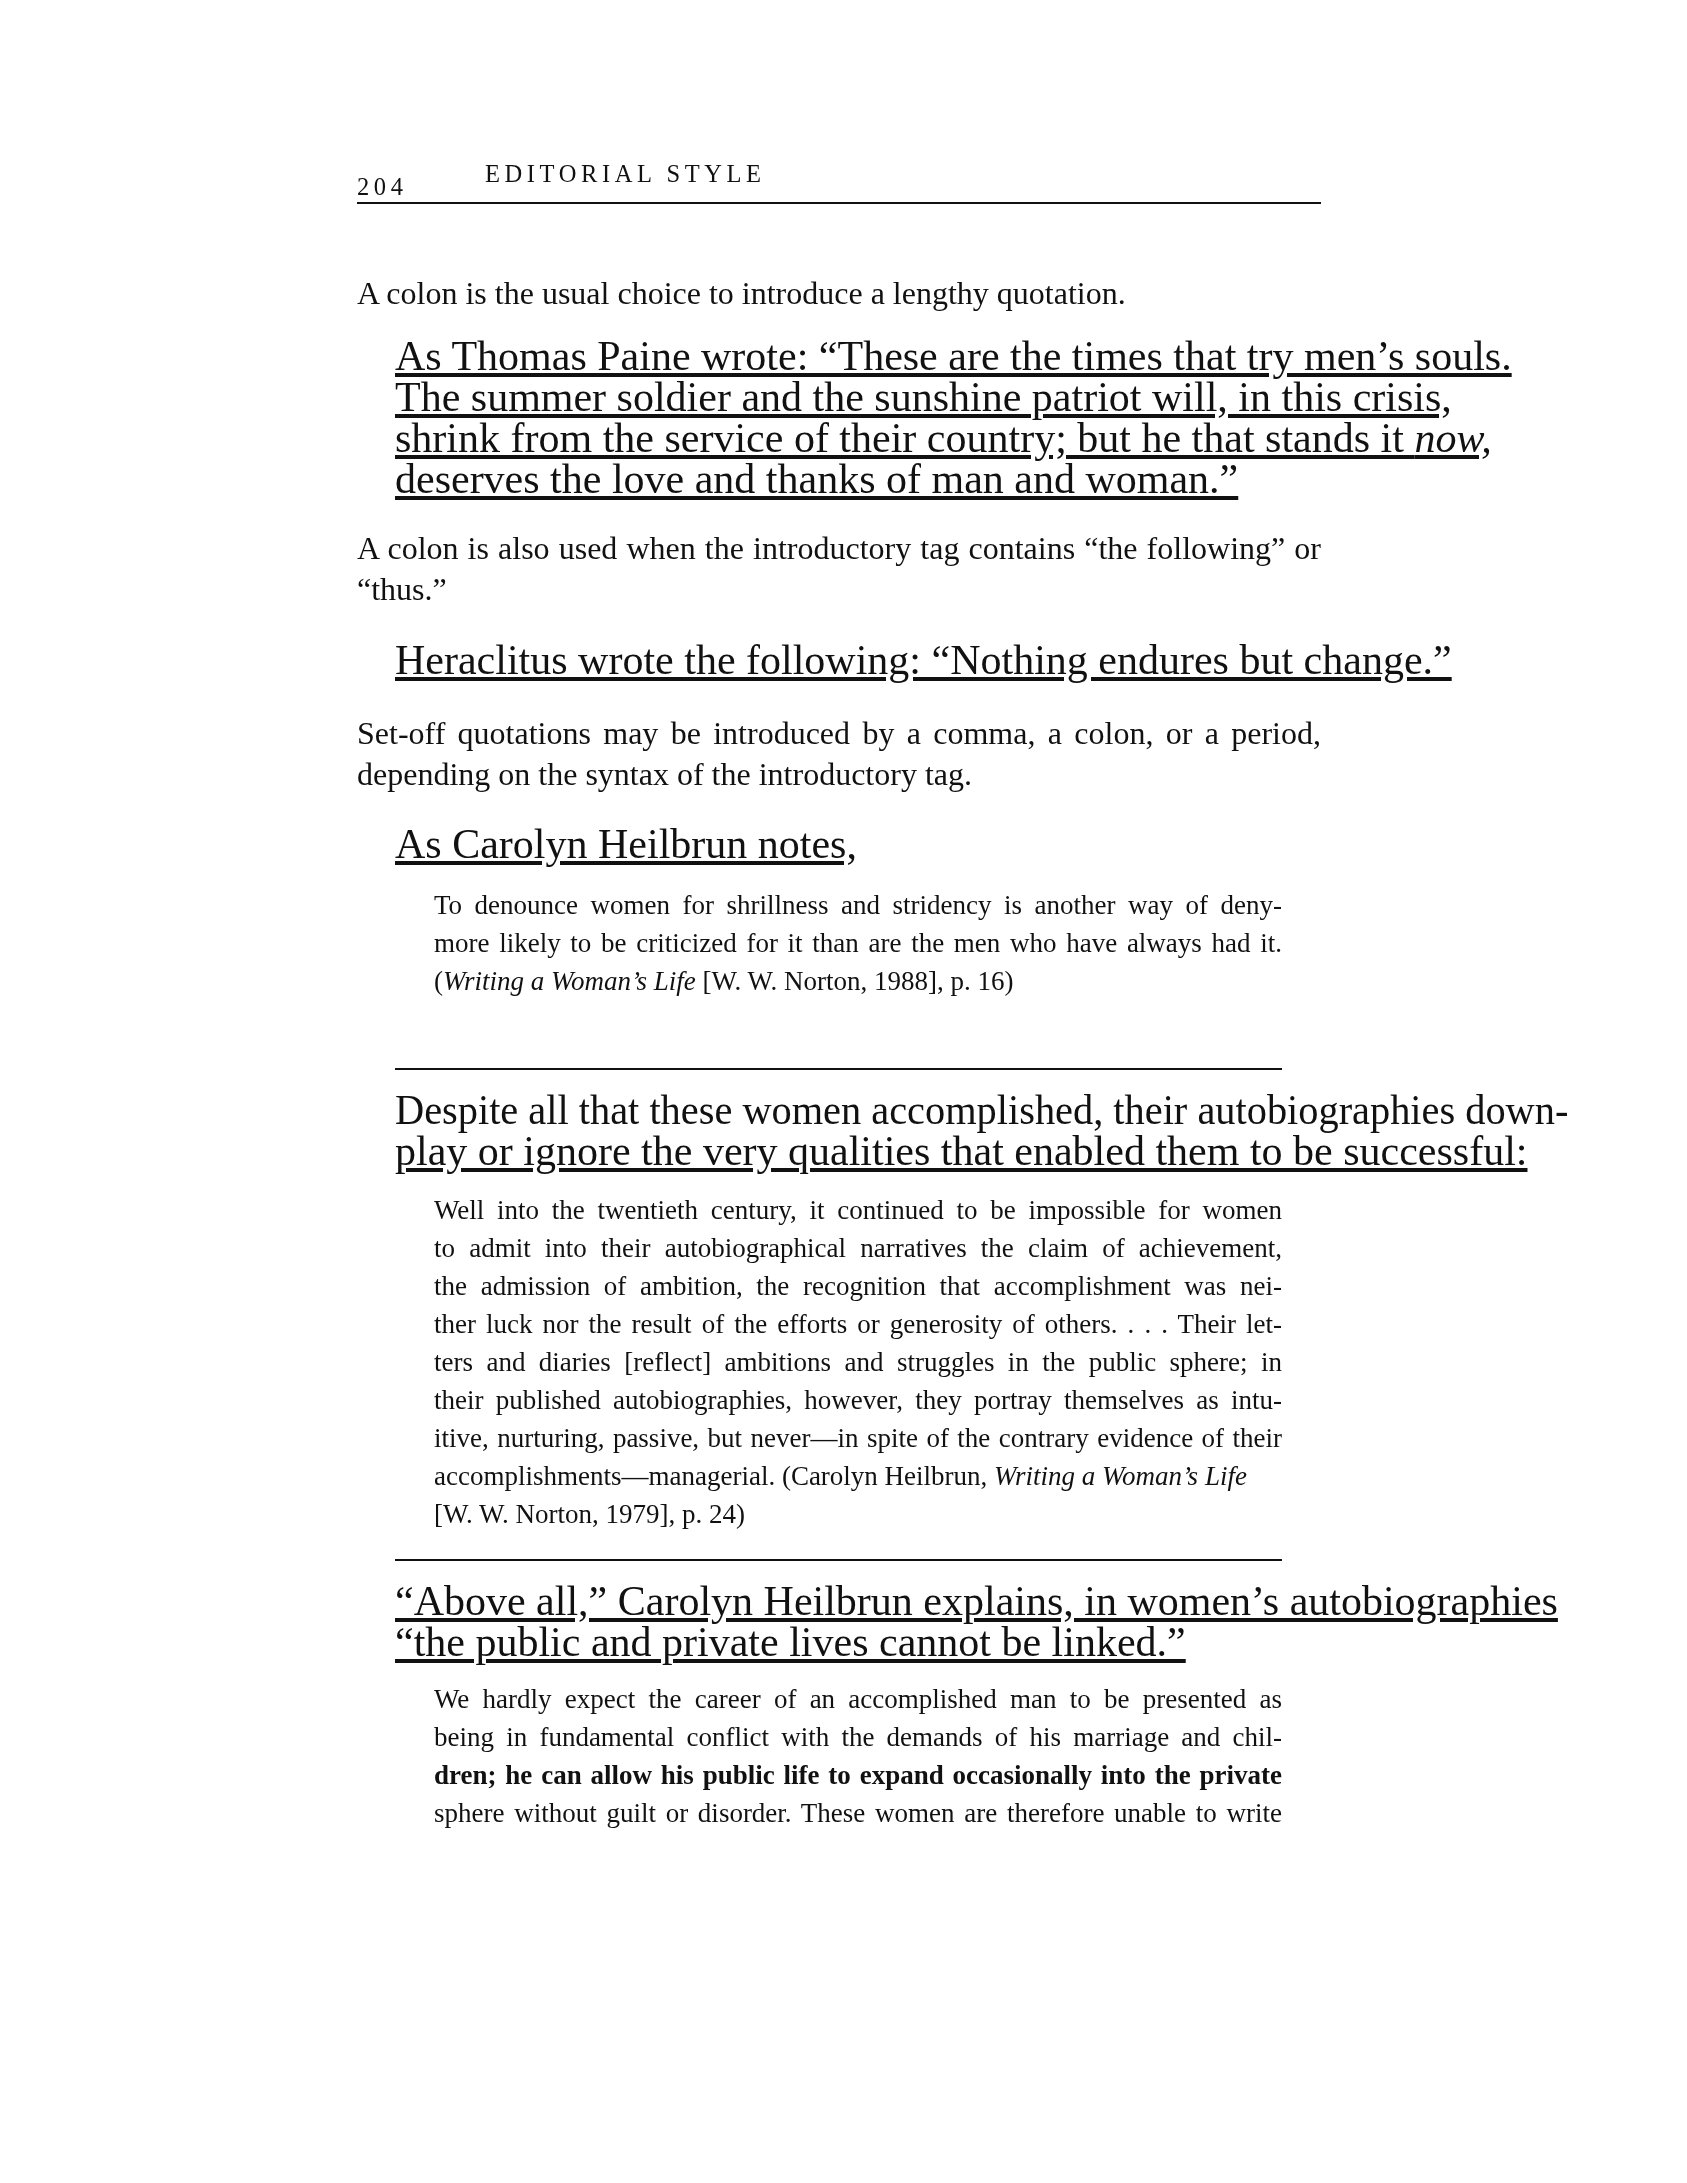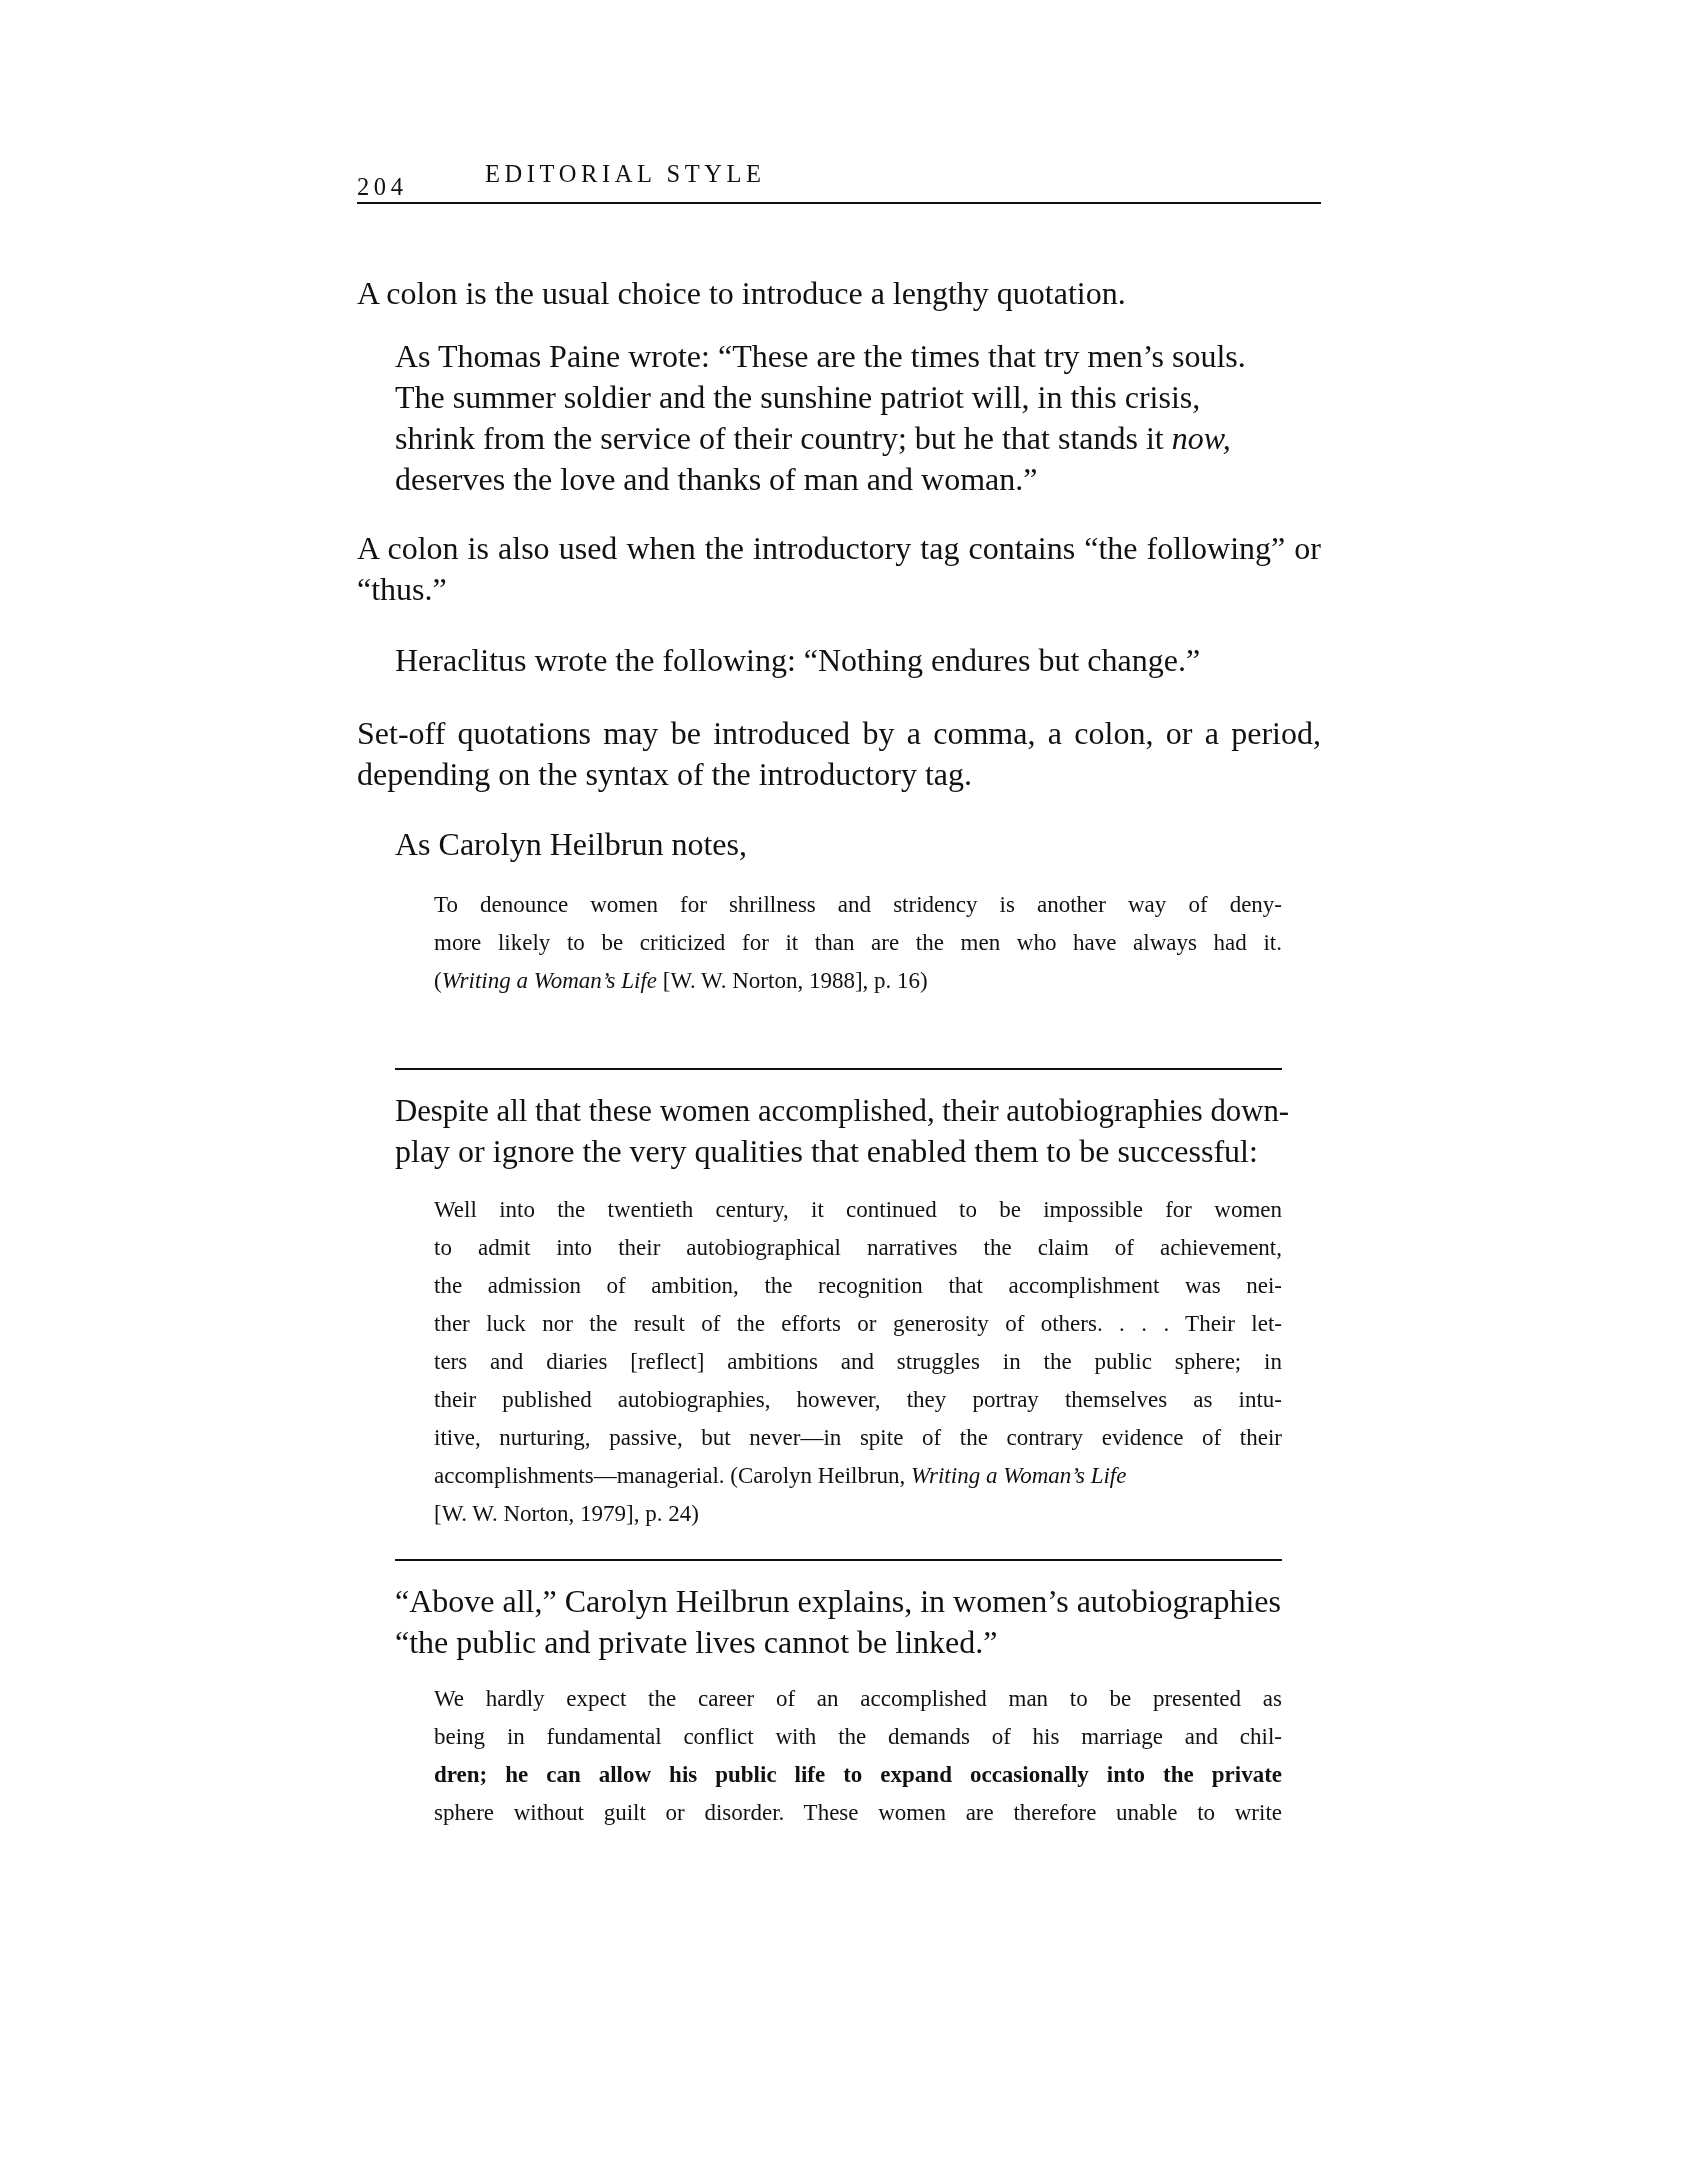--- a/index.html
+++ b/index.html
@@ -64,32 +64,33 @@
       white-space: nowrap;
     }
     .ln.j {
       text-align: justify;
       text-align-last: justify;
     }
     .ex {
       position: absolute;
       left: 38px;
       width: 926px;
-      font-size: 32px;
+      font-size: 42px;
       line-height: 41px;
+      text-decoration: underline;
     }
     .ex .ln, .bq .ln {
       display: block;
       white-space: nowrap;
     }
     .bq {
       position: absolute;
       left: 77px;
       width: 848px;
-      font-size: 23px;
+      font-size: 27px;
       line-height: 38px;
     }
     .rule {
       position: absolute;
       left: 38px;
       width: 887px;
       height: 0;
       border-top: 2px solid #111111;
     }
     i { font-style: italic; }

